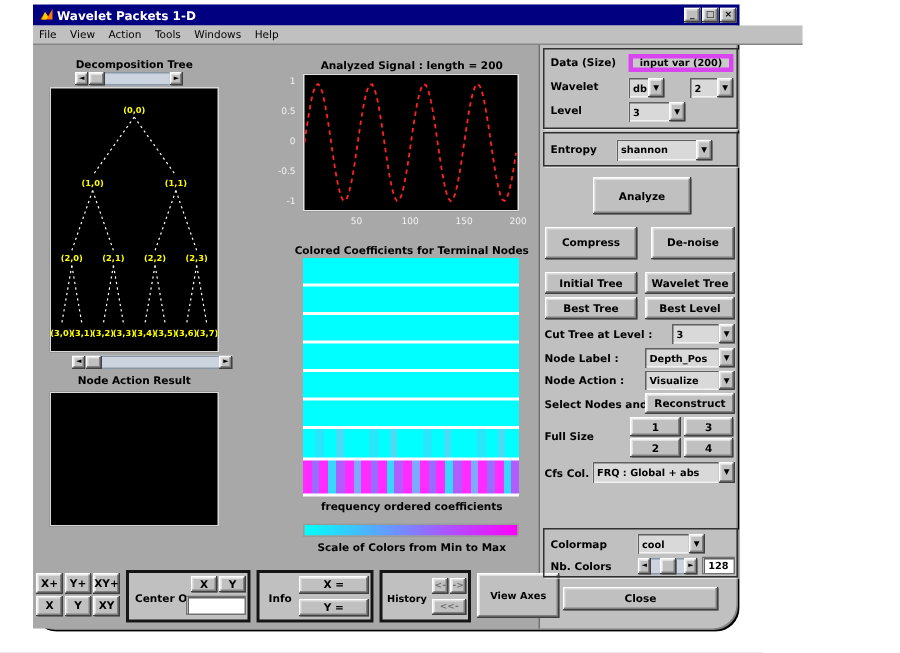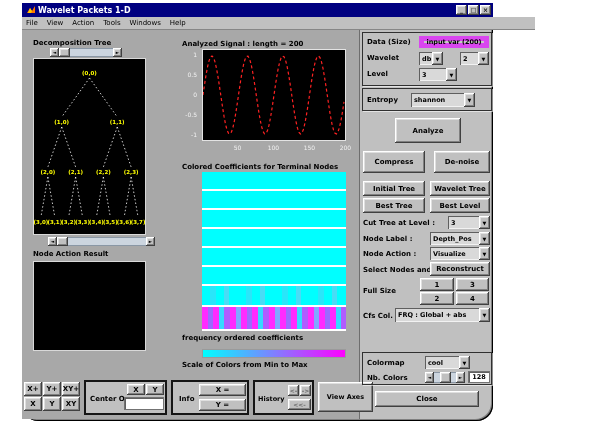--- a/index.html
+++ b/index.html
@@ -4,21 +4,21 @@
 <style>
   * { margin:0; padding:0; box-sizing:border-box;
       font-family:"DejaVu Sans","Liberation Sans",sans-serif; }
   body { background:#fff; }
   #page { position:relative; width:600px; height:435px; background:#ffffff; overflow:hidden; }
   #window { position:absolute; left:22px; top:3px; width:471px; height:418px; background:#c0c0c0;
     box-shadow: inset 1px 1px 0 #dfdfdf, inset -1px -1px 0 #000,
                 inset 2px 2px 0 #fff, inset -2px -2px 0 #808080; border-radius: 16px; }
   .abs { position:absolute; }
   .lbl { font-weight:bold; font-size:7px; color:#000; white-space:nowrap; }
-  .center { }
+  .center { text-align:center; }
   .b3d { background:#c0c0c0;
     box-shadow: inset -1px -1px 0 #404040, inset 1px 1px 0 #fff,
                 inset -2px -2px 0 #808080, inset 2px 2px 0 #dfdfdf;
     display:flex; align-items:center; justify-content:center;
     font-weight:bold; font-size:7px; color:#000; cursor:default; white-space:nowrap; }
   .titlebar { left:0; top:0; width:471px; height:14px; background:#000080; display:flex; align-items:center; }
   .title-text { color:#fff; font-weight:bold; font-size:8px; margin-left:4px; }
   .tb-btn { width:11px; height:10px; font-size:6px; line-height:6px; }
   .menubar { left:0; top:14px; width:513px; height:13px; background:#c0c0c0;
     border-bottom:1px solid #868686; display:flex; align-items:center; padding-left:4px; }
@@ -30,21 +30,21 @@
   .sb .ar { width:9px; font-size:4.5px; flex:none; }
   .sb .thumb { width:11px; flex:none; }
   .sb .track { flex:1; }
   .combo { position:absolute; display:flex; background:#d9d9d9;
     box-shadow: inset 1px 1px 0 #5f5f5f, inset -1px -1px 0 #f2f2f2; }
   .combo .val { flex:1; font-size:6.5px; font-weight:bold; color:#000; padding:2.5px 0 0 3px;
     white-space:nowrap; overflow:hidden; }
   .combo .dd { width:11px; font-size:5px; flex:none; }
   .frame-dark { border:1px solid #303030; box-shadow:1px 1px 0 rgba(255,255,255,.55); }
   .group { border:2px solid #151515; background:#c0c0c0; }
-  .valuebox { border:5px solid #d946ef; background:#c9c9c9; display:flex; align-items:center;
+  .valuebox { border:3px solid #d946ef; background:#c9c9c9; display:flex; align-items:center;
     justify-content:center; font-size:6.5px; font-weight:bold; }
   .whitebox { background:#fff; box-shadow: inset 1px 1px 0 #606060; border:1px solid #737373; }
   .tick { position:absolute; color:#f2f2f2; font-size:6px; }
   .coeff-row { margin-bottom:2px; }
   .row-plain  { background:#00ffff; }
   .row-subtle { background:repeating-linear-gradient(90deg,
       #00ffff 0 8px, #2ae6fa 8px 14px, #00ffff 14px 22px, #49dcf6 22px 27px, #00ffff 27px 36px); }
   .row-striped { background:repeating-linear-gradient(90deg,
       #ff2bff 0 6px, #9b6bff 6px 11px, #ff2bff 11px 17px, #35d9ff 17px 22px,
       #b05cff 22px 28px, #ff2bff 28px 34px, #7fa8ff 34px 39px); }

